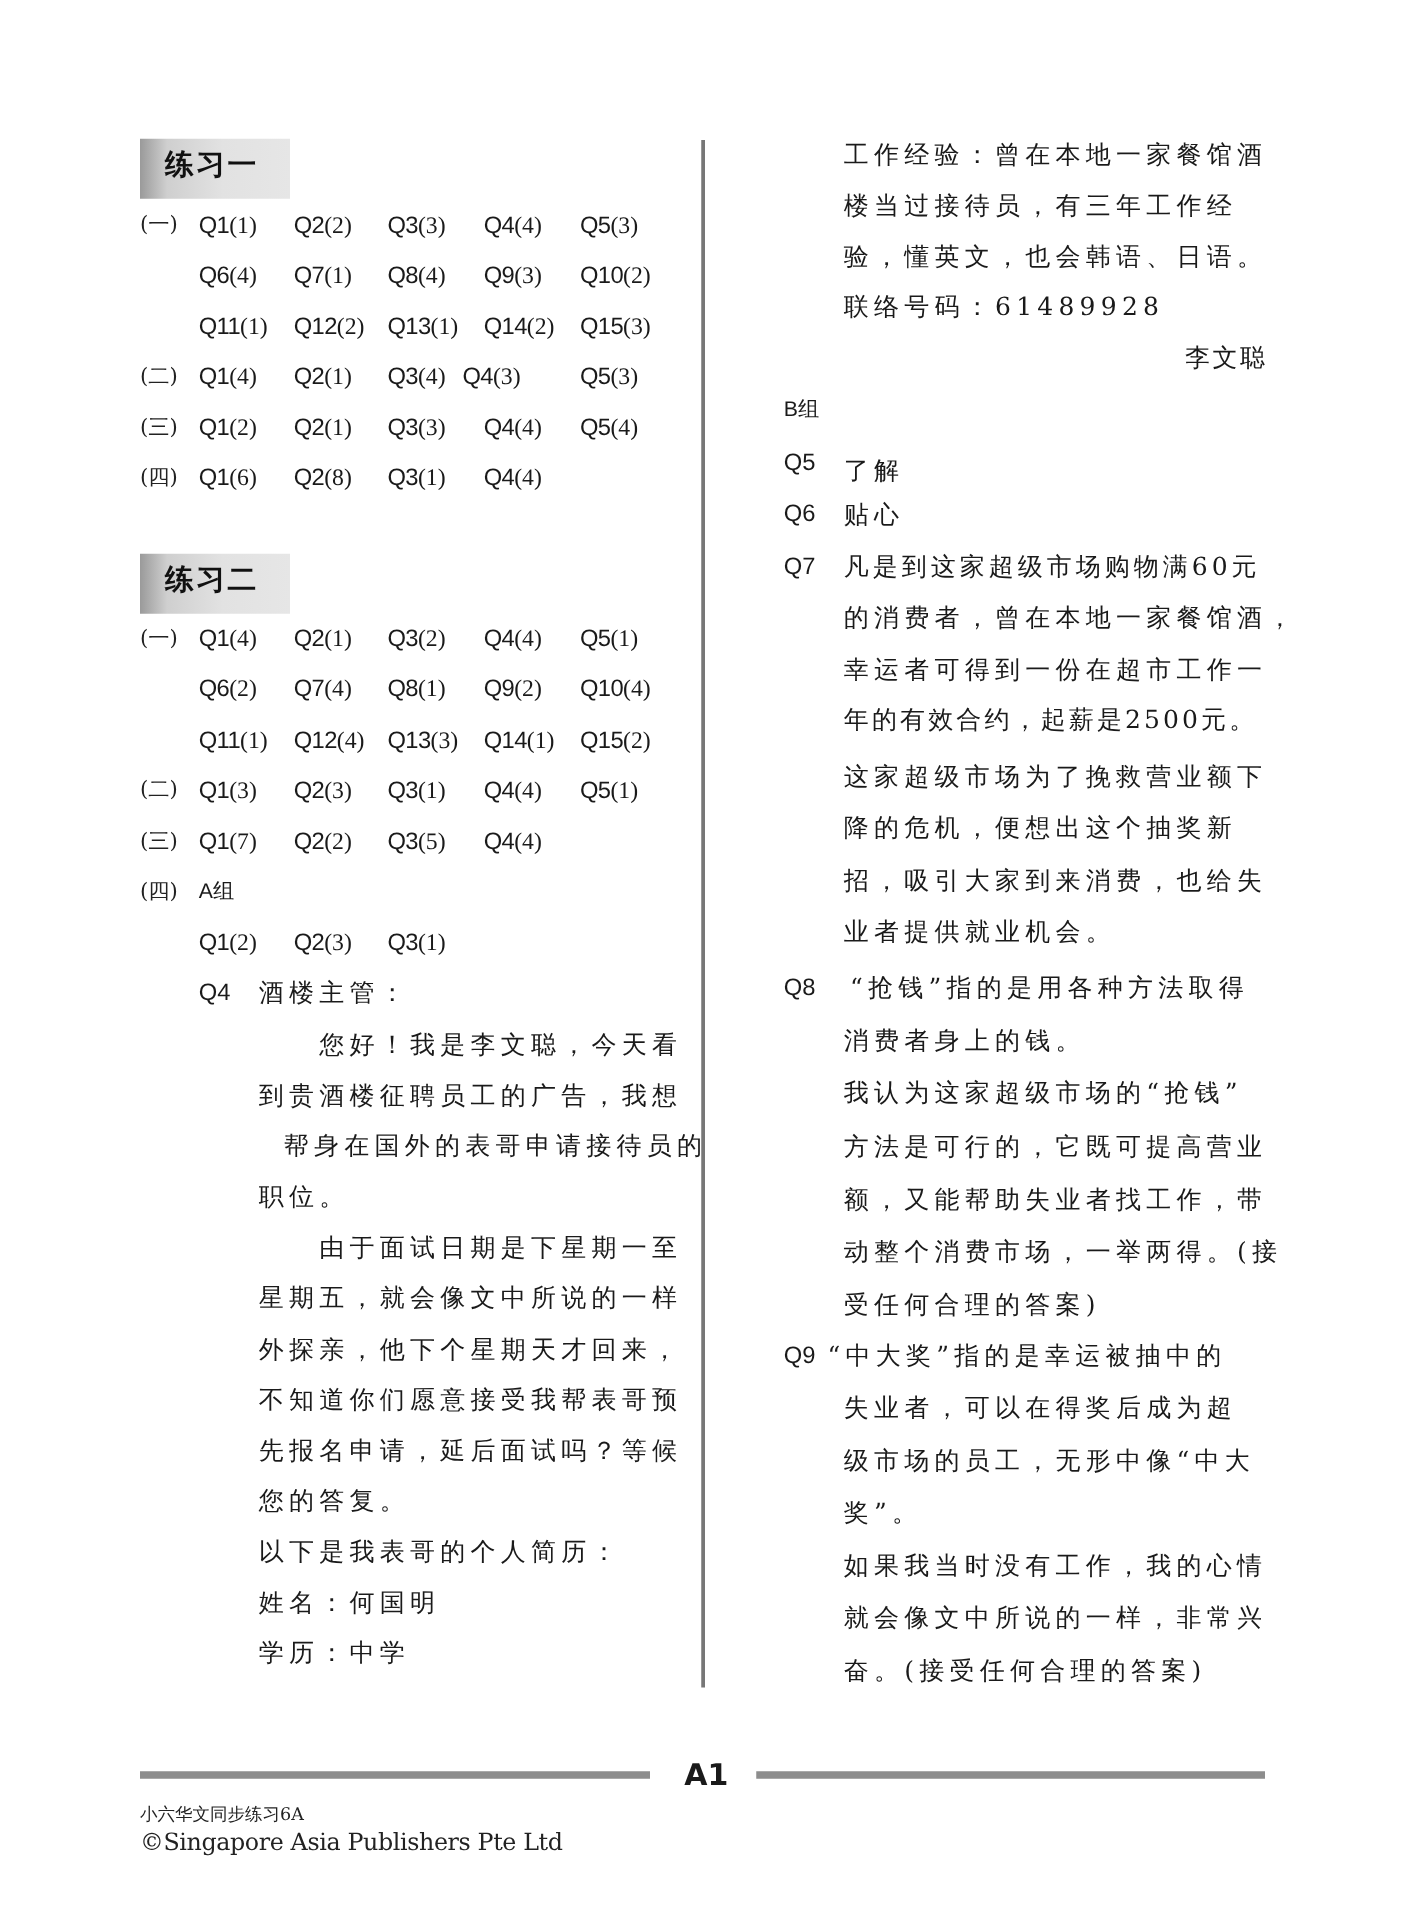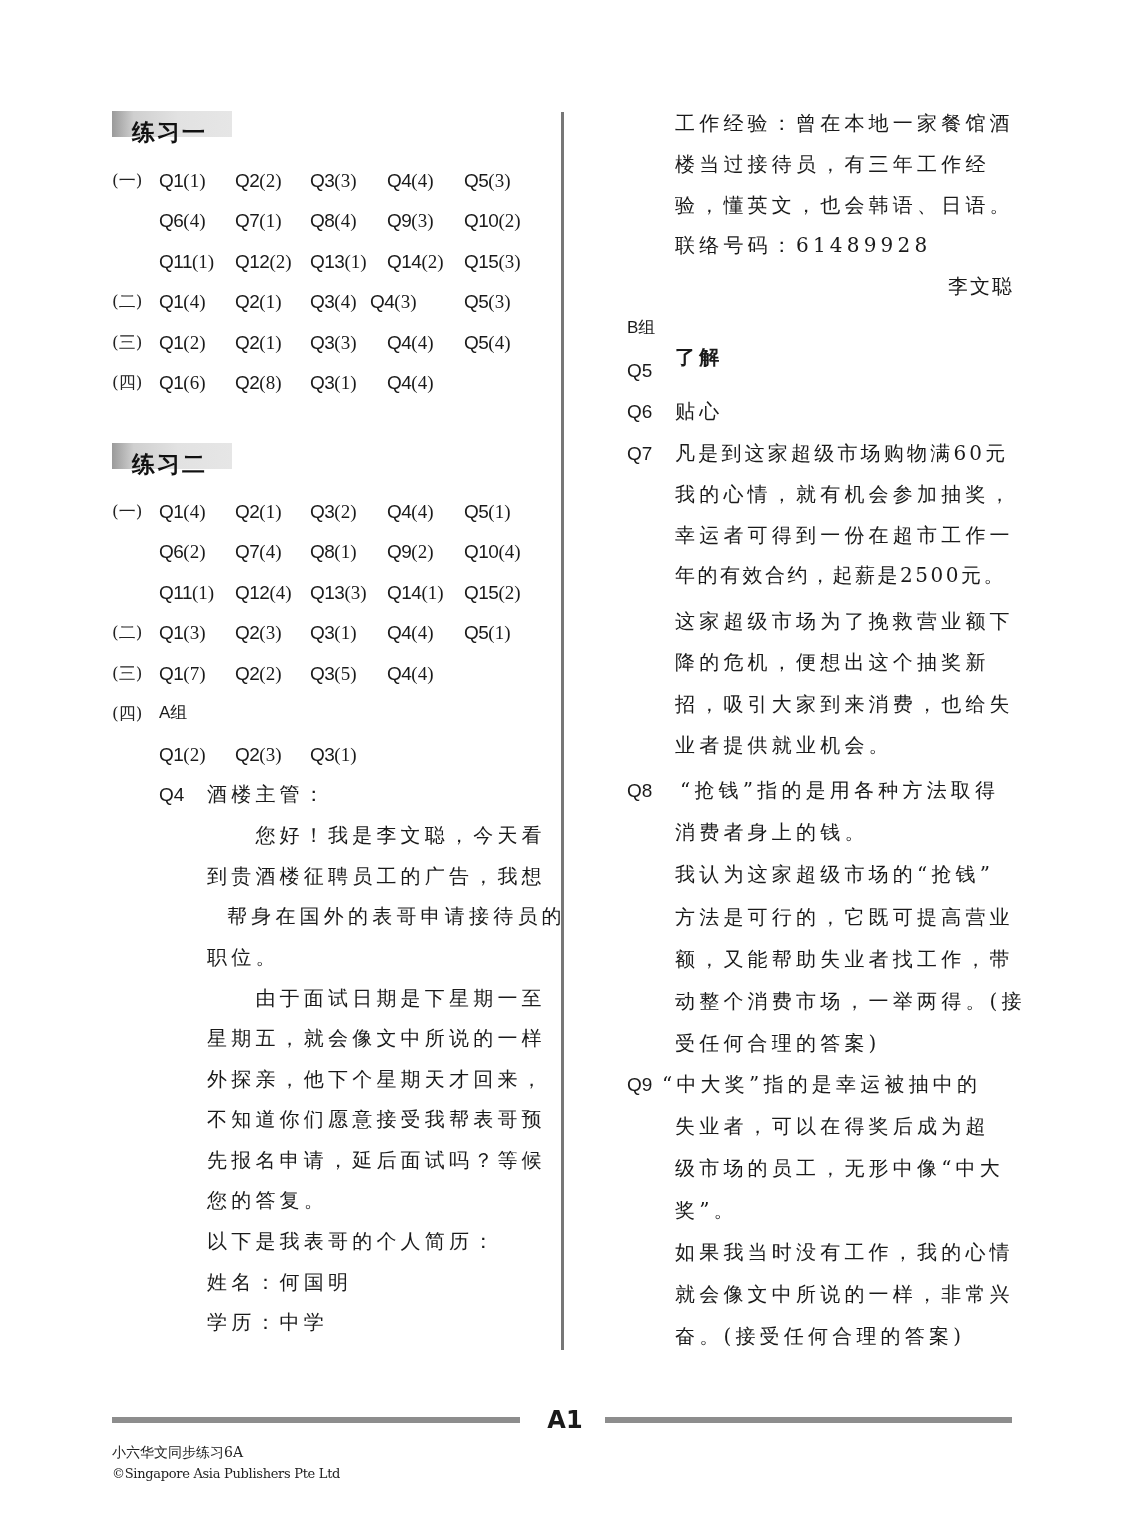--- a/index.html
+++ b/index.html
@@ -11,21 +11,21 @@
   .sans { font-family: "Liberation Sans", "DejaVu Sans", sans-serif; }
   .serif { font-family: "DejaVu Serif", "Liberation Serif", serif; }
 
   .col-divider {
     position: absolute; left: 561px; top: 112px; width: 3px; height: 1238px;
     background: #777;
   }
 
   
   .title-box {
-    position: absolute; width: 120px; height: 26px;
+    position: absolute; width: 120px; height: 48px;
     background: linear-gradient(90deg, #9a9a9a 0%, #cfcfcf 18%, #e2e2e2 55%, #e6e6e6 100%);
     box-sizing: border-box; padding-left: 20px;
     font-size: 23px; line-height: 42px; letter-spacing: 2px; color: #111;
     font-family: "DejaVu Sans", "Liberation Sans", sans-serif; font-weight: bold;
   }
 
   .row { position: absolute; height: 40px; line-height: 40px; font-size: 19px; white-space: nowrap; }
   .row-label { position: absolute; left: 0; width: 46px; font-size: 17px; color: #222; }
   .ans { position: absolute; }
   .ans .q { font-family: "Liberation Sans", "DejaVu Sans", sans-serif; font-size: 19px; letter-spacing: -0.5px; }
@@ -181,28 +181,28 @@
       <div class="text-line" style="left:675px; top:144px;">楼当过接待员，有三年工作经</div>
       <div class="text-line" style="left:675px; top:185px;">验，懂英文，也会韩语、日语。</div>
       <div class="text-line" style="left:675px; top:225px;">联络号码：61489928</div>
       <div class="text-line" style="left:870px; top:266px; width:144px; text-align:right; letter-spacing:2px;">李文聪</div>
     </div>
 
     <div>
       <span class="group-label" style="left:627px; top:307px;">B组</span>
 
       <span class="qlabel" style="left:627px; top:350px;">Q5</span>
-      <div class="text-line" style="left:675px; top:337px;font-weight:bold;">了解</div>
+      <div class="text-line" style="left:675px; top:356px;">了解</div>
 
       <span class="qlabel" style="left:627px; top:391px;">Q6</span>
       <div class="text-line" style="left:675px; top:391px;">贴心</div>
 
       <span class="qlabel" style="left:627px; top:433px;">Q7</span>
       <div class="text-line" style="left:675px; top:433px; letter-spacing:3.2px;">凡是到这家超级市场购物满60元</div>
-      <div class="text-line" style="left:675px; top:474px;">我的心情，就有机会参加抽奖，</div>
+      <div class="text-line" style="left:675px; top:474px;">的消费者，曾在本地一家餐馆酒，</div>
       <div class="text-line" style="left:675px; top:515px;">幸运者可得到一份在超市工作一</div>
       <div class="text-line" style="left:675px; top:555px; letter-spacing:2.5px;">年的有效合约，起薪是2500元。</div>
       <div class="text-line" style="left:675px; top:601px;">这家超级市场为了挽救营业额下</div>
       <div class="text-line" style="left:675px; top:642px;">降的危机，便想出这个抽奖新</div>
       <div class="text-line" style="left:675px; top:684px;">招，吸引大家到来消费，也给失</div>
       <div class="text-line" style="left:675px; top:725px;">业者提供就业机会。</div>
 
       <span class="qlabel" style="left:627px; top:770px;">Q8</span>
       <div class="text-line" style="left:662px; top:770px;margin-left:18px;">“抢钱”指的是用各种方法取得</div>
       <div class="text-line" style="left:675px; top:812px;">消费者身上的钱。</div>
@@ -220,14 +220,14 @@
       <div class="text-line" style="left:675px; top:1232px;">如果我当时没有工作，我的心情</div>
       <div class="text-line" style="left:675px; top:1274px;">就会像文中所说的一样，非常兴</div>
       <div class="text-line" style="left:675px; top:1316px;">奋。(接受任何合理的答案)</div>
     </div>
   </div>
 
   <div class="footer-rule" style="left:112px; width:408px;"></div>
   <div class="page-num">A1</div>
   <div class="footer-rule" style="left:605px; width:407px;"></div>
   <div class="footer-text serif" style="top:1442px;">小六华文同步练习6A</div>
-  <div class="footer-text serif" style="top:1464px; font-size:13px; letter-spacing:-0.3px;">©Singapore Asia Publishers Pte Ltd</div>
+  <div class="footer-text serif" style="top:1464px; font-size:19px; letter-spacing:-0.3px;">©Singapore Asia Publishers Pte Ltd</div>
 </div>
 
 </body></html>

